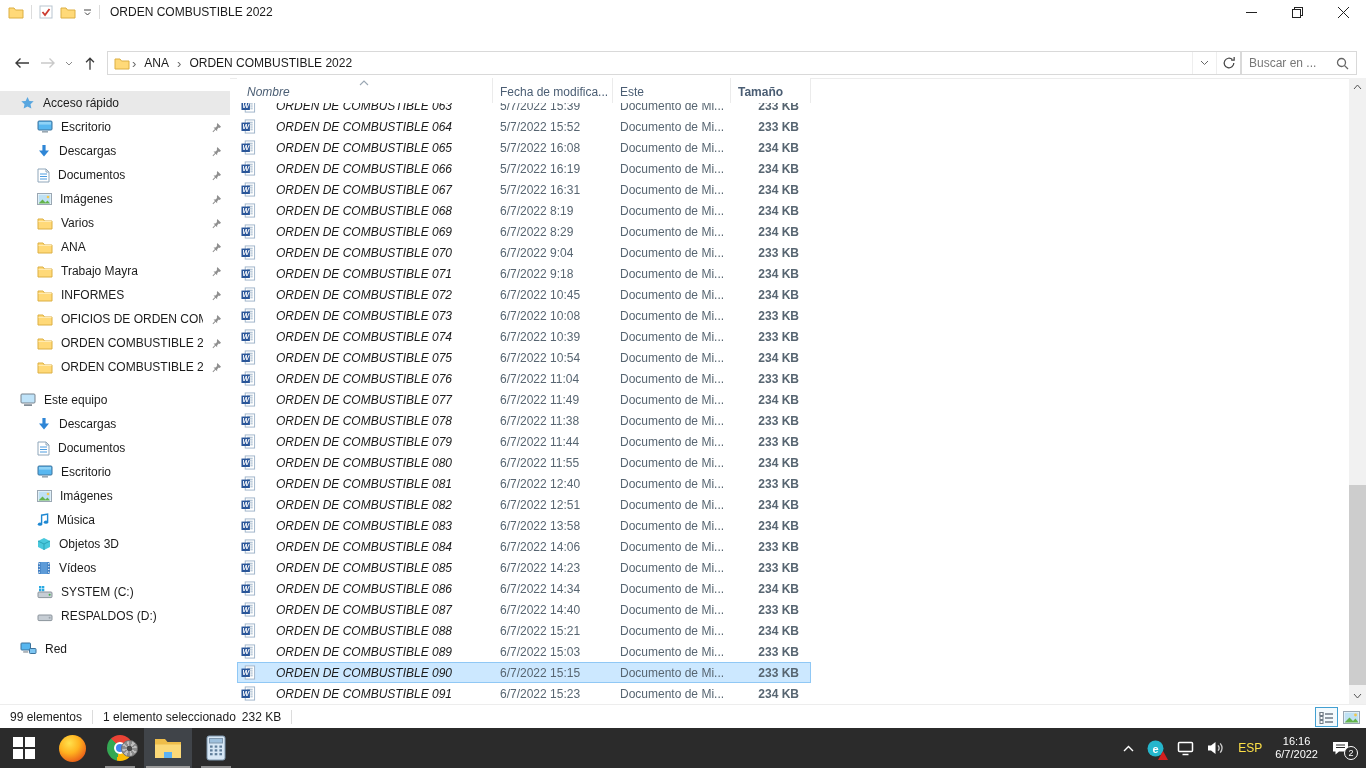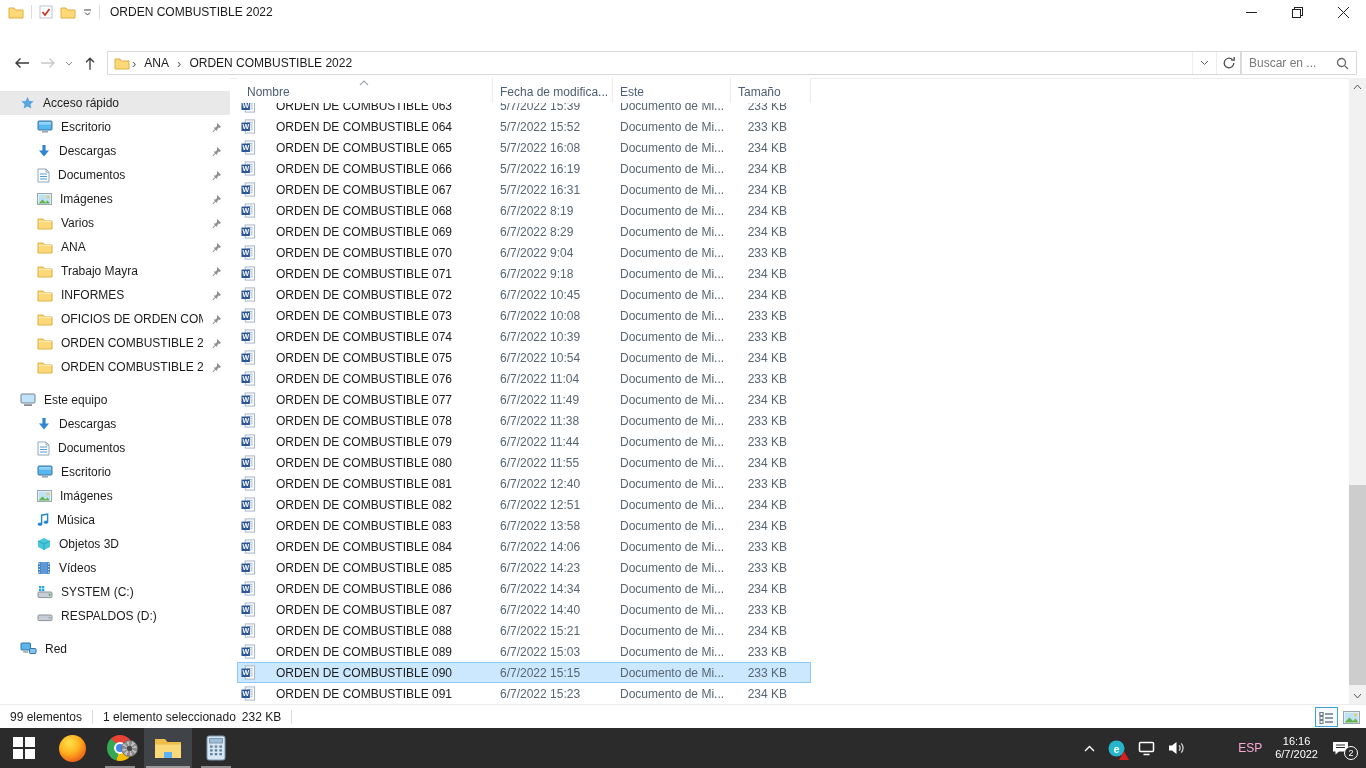--- a/index.html
+++ b/index.html
@@ -47,25 +47,25 @@
   
   .filelist{position:absolute;left:237px;top:78px;width:574px;bottom:63px;background:#fff;}
   .cols-header{position:absolute;top:0;left:0;right:0;height:25px;background:#fff;z-index:2;display:flex;}
   .hdr-cell{display:flex;align-items:flex-end;padding:0 0 4px 7px;color:#4a5d73;border-right:1px solid #ebebeb;position:relative;}
   .hdr-cell:first-child{padding-left:10px;}
   .sort-caret{position:absolute;top:2px;left:122px;}
   .rows{position:absolute;top:17px;left:0;right:0;bottom:0;overflow:hidden;z-index:1;}
   .row{height:21px;display:flex;align-items:center;}
   .row.selected{background:#cce8ff;box-shadow:inset 0 0 0 1px #90c8f5;}
   .cell{white-space:nowrap;overflow:hidden;}
-  .c-name{width:256px;}
+  .c-name{width:256px;font-style:italic;}
   .row .c-name{display:flex;align-items:center;gap:20px;padding-left:4px;}
   .c-date{width:120px;padding-left:7px;}
   .c-type{width:118px;padding-left:7px;}
-  .c-size{width:80px;text-align:right;padding-right:24px;}
+  .c-size{width:80px;text-align:right;padding-right:12px;font-weight:bold;}
   .sec{color:#576571;}
   .fname{color:#1b1b1b;}
 
   
   .vscroll{position:absolute;top:78px;right:0;width:17px;bottom:64px;background:#f1f1f1;}
   .vs-arrow{position:absolute;left:0;width:17px;height:17px;display:flex;align-items:center;justify-content:center;background:#f1f1f1;}
   .vs-up{top:0;} .vs-down{bottom:0;}
   .vs-thumb{position:absolute;left:0;width:17px;top:407px;height:200px;background:#cdcdcd;}
 
   
@@ -84,21 +84,21 @@
   .start-grid{display:grid;grid-template-columns:10px 10px;grid-template-rows:10px 10px;gap:2px;}
   .start-grid i{background:#fff;display:block;}
   .ff{width:27px;height:27px;border-radius:50%;background:radial-gradient(circle at 38% 30%,#ffe14d,#ffb31f 40%,#f0741a 68%,#d6410f 92%);}
   .cr{width:26px;height:26px;border-radius:50%;position:relative;background:conic-gradient(from -45deg,#ea4335 0 120deg,#fbbc05 0 240deg,#34a853 0 360deg);}
   .cr-c{position:absolute;inset:7px;border-radius:50%;background:#4285f4;border:2px solid #fff;}
   .cr-gear{position:absolute;right:-5px;top:5px;width:17px;height:17px;border-radius:50%;
      background:radial-gradient(circle,#4a4a4a 2.5px,transparent 3px),repeating-conic-gradient(#8d8d8d 0 22deg,#bdbdbd 22deg 45deg);border:1px solid #6e6e6e;}
   .tray{margin-left:auto;display:flex;align-items:center;gap:13px;padding-right:10px;}
   .tray-ic{display:inline-flex;line-height:0;position:relative;}
   .eset-badge{position:absolute;right:-4px;bottom:-3px;width:0;height:0;border-left:5px solid transparent;border-right:5px solid transparent;border-bottom:9px solid #d21f1f;}
-  .tray-lang{color:#f9a8d4;margin-left:39px;}
+  .tray-lang{color:#fde047;}
   .tray-clock{color:#fff;font-size:11px;line-height:13px;text-align:center;}
   .tray-notif{position:relative;display:inline-flex;line-height:0;margin-right:6px;}
   .badge{position:absolute;right:-8px;bottom:-4px;width:14px;height:14px;border-radius:50%;background:#2b2b2b;border:1px solid #fff;color:#fff;font-size:9px;line-height:12px;text-align:center;}
 </style>
 </head>
 <body>
 
 <div class="screen">
 
   <div class="titlebar">

